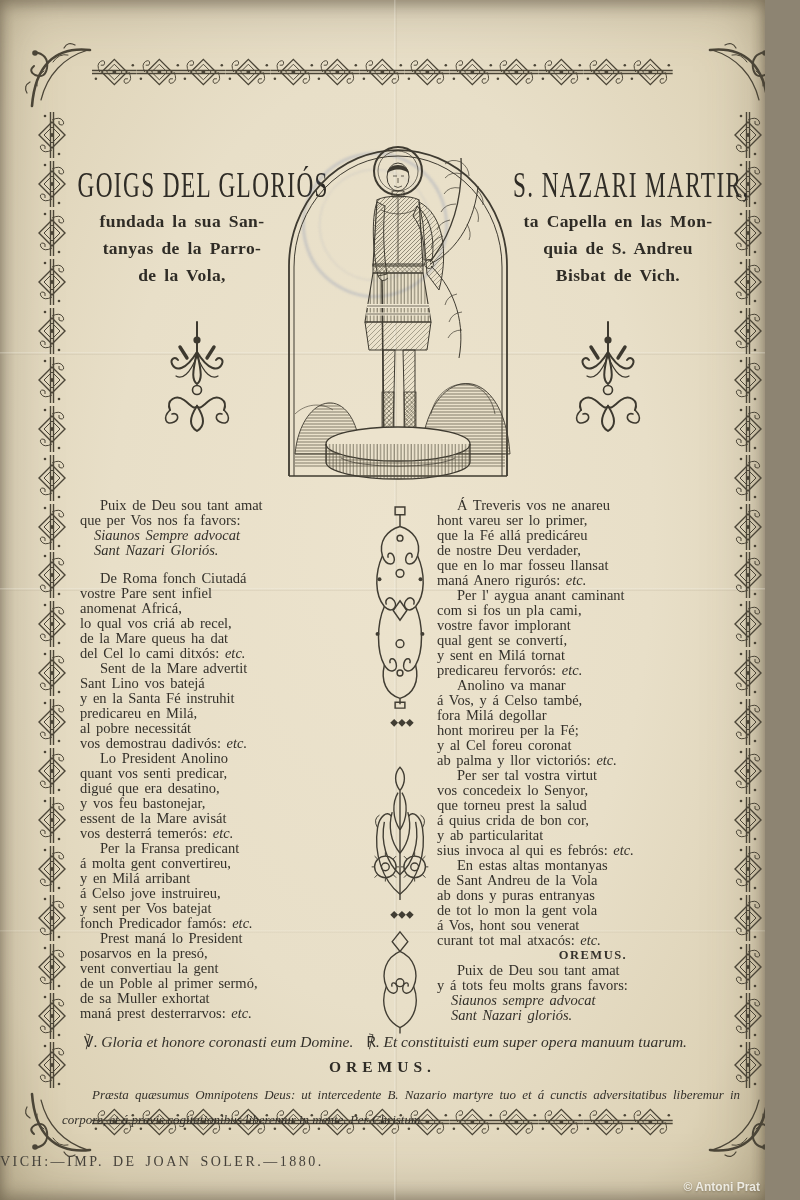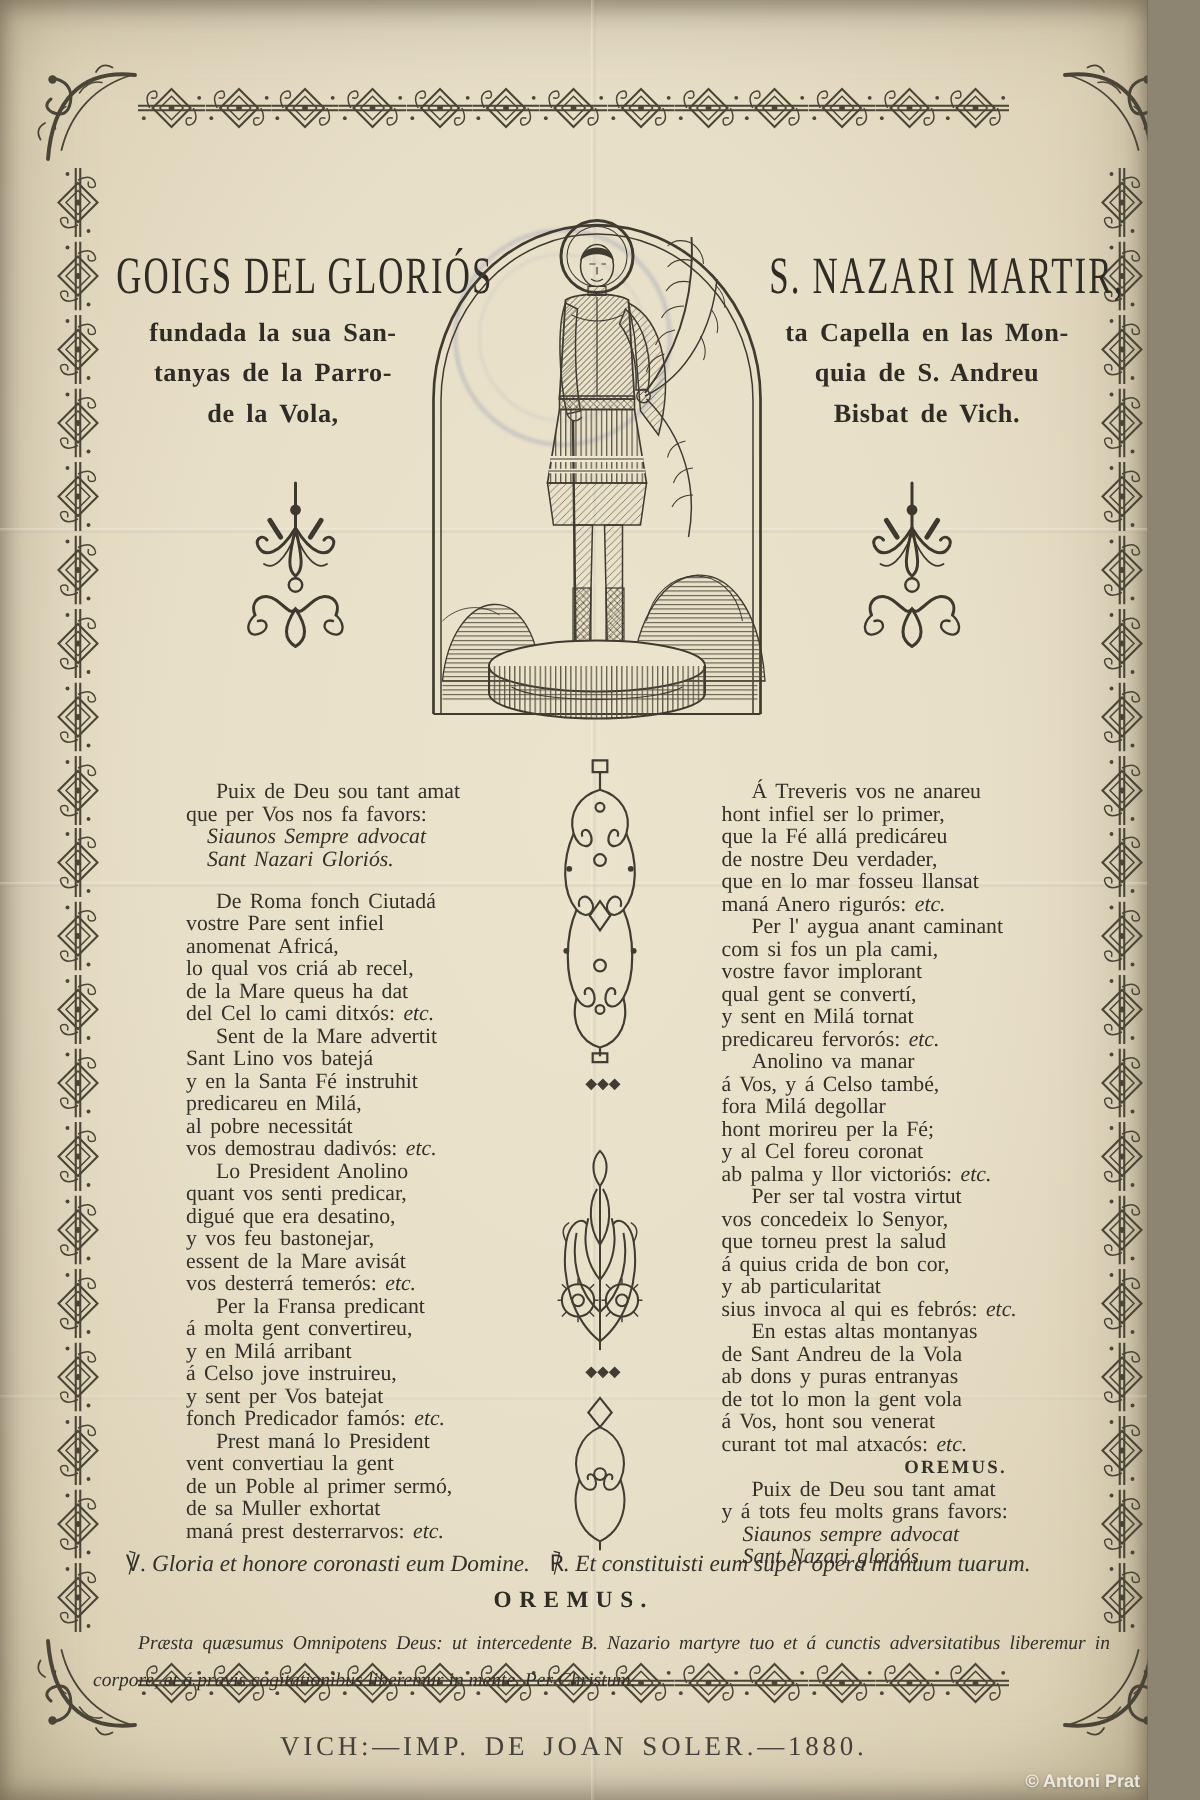--- a/index.html
+++ b/index.html
@@ -26,36 +26,36 @@
   .title-block.left{left:68px;top:166px;} .title-block.right{left:504px;top:166px;}
   .title-main{display:inline-block;font-size:25px;letter-spacing:1.5px;white-space:nowrap;transform:scale(.93,1.4);transform-origin:center top;color:#2f2c26;}
   .title-sub{font-weight:bold;font-size:17.5px;line-height:27px;letter-spacing:.4px;word-spacing:3px;margin-top:14px;color:#2f2c26;}
   .engraving{position:absolute;left:281px;top:114px;width:238px;height:370px;z-index:2;}
   .stamp{position:absolute;left:302px;top:152px;width:140px;height:140px;border:3px solid rgba(88,110,168,.22);border-radius:50%;filter:blur(1.2px);transform:rotate(-14deg);z-index:1;}
   .stamp::after{content:"";position:absolute;inset:14px;border:1.5px solid rgba(88,110,168,.18);border-radius:50%;}
   .fleuron{position:absolute;width:110px;height:112px;z-index:2;}
   .fleuron.left{left:142px;top:320px;} .fleuron.right{left:553px;top:320px;}
 
   
-  .col{position:absolute;top:521px;width:312px;font-size:14.5px;line-height:15px;word-spacing:2px;margin-left:44px;}
+  .col{position:absolute;top:498px;width:312px;font-size:14.5px;line-height:15px;word-spacing:2px;}
   .col.left{left:80px;} .col.right{left:437px;}
   .stanza{margin:0;}
   .col.left .stanza:first-child{margin-bottom:13px;}
   .line{display:block;white-space:nowrap;}
   .line.first{text-indent:20px;}
   .line.italic{font-style:italic;padding-left:14px;}
   .tornada{text-align:center;font-weight:bold;font-size:12.5px;letter-spacing:1.5px;line-height:15px;}
   .divider{position:absolute;left:366px;top:505px;width:68px;height:530px;display:flex;flex-direction:column;align-items:center;gap:7px;z-index:2;}
 
   
   .versicle-row{position:absolute;left:84px;right:78px;top:1030px;display:flex;justify-content:space-between;font-style:italic;font-size:15.5px;}
   .versicle-row .sym{font-style:normal;margin-right:4px;}
   .oremus{position:absolute;left:0;right:0;top:1058px;text-align:center;font-weight:bold;font-size:15.5px;letter-spacing:5px;color:#2f2c26;}
   .prayer{position:absolute;left:62px;width:678px;top:1082px;font-style:italic;font-size:13px;line-height:25px;text-indent:30px;text-align:justify;}
-  .imprint{position:absolute;left:0;right:0;top:1154px;text-align:center;font-size:18px;letter-spacing:2.5px;word-spacing:3px;color:#45413a;}
+  .imprint{position:absolute;left:0;right:0;top:1154px;text-align:left;font-size:14px;letter-spacing:2.5px;word-spacing:3px;color:#45413a;}
   .watermark{position:absolute;right:5px;bottom:6px;font-family:"Liberation Sans",sans-serif;font-weight:600;font-size:12px;color:rgba(252,252,248,.82);text-shadow:0 1px 2px rgba(70,58,38,.4);z-index:5;}
   svg{display:block;}
 </style>
 </head>
 <body>
 
 <svg width="0" height="0" style="position:absolute">
   <defs>
     <g id="bmotif-art" stroke="#4b4537" fill="none" stroke-width="1.4">
       <path d="M0,16.5 H46 M0,19.5 H46"></path>
@@ -615,30 +615,31 @@
       <p class="stanza">
         <span class="line first">Per la Fransa predicant</span>
         <span class="line">á molta gent convertireu,</span>
         <span class="line">y en Milá arribant</span>
         <span class="line">á Celso jove instruireu,</span>
         <span class="line">y sent per Vos batejat</span>
         <span class="line">fonch Predicador famós: <i>etc.</i></span>
       </p>
       <p class="stanza">
         <span class="line first">Prest maná lo President</span>
+        <span class="line">posarvos en la presó,</span>
         <span class="line">vent convertiau la gent</span>
         <span class="line">de un Poble al primer sermó,</span>
         <span class="line">de sa Muller exhortat</span>
         <span class="line">maná prest desterrarvos: <i>etc.</i></span>
       </p>
     </div>
   <div class="col right">
       <p class="stanza">
         <span class="line first">Á Treveris vos ne anareu</span>
-        <span class="line">hont infiel ser lo primer,</span>
+        <span class="line">hont vareu ser lo primer,</span>
         <span class="line">que la Fé allá predicáreu</span>
         <span class="line">de nostre Deu verdader,</span>
         <span class="line">que en lo mar fosseu llansat</span>
         <span class="line">maná Anero rigurós: <i>etc.</i></span>
       </p>
       <p class="stanza">
         <span class="line first">Per l' aygua anant caminant</span>
         <span class="line">com si fos un pla cami,</span>
         <span class="line">vostre favor implorant</span>
         <span class="line">qual gent se convertí,</span>

